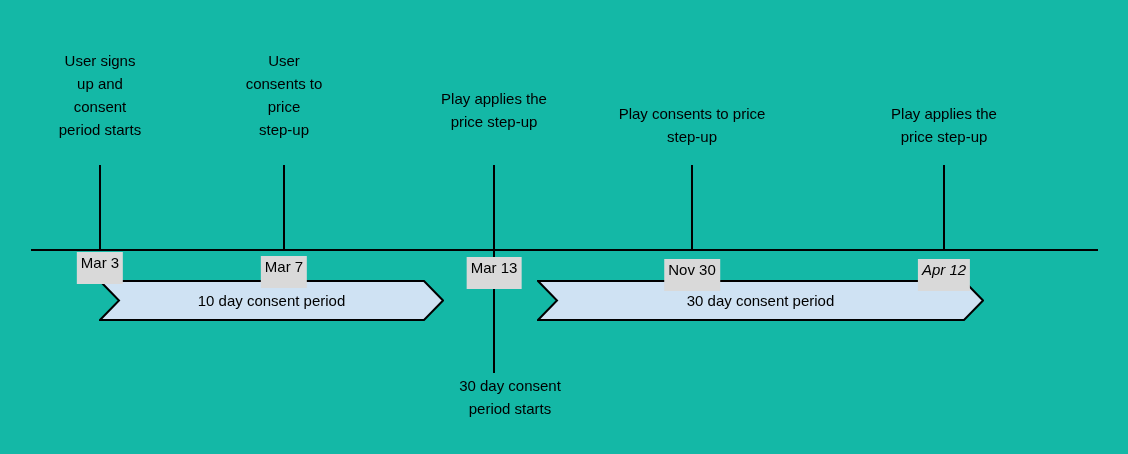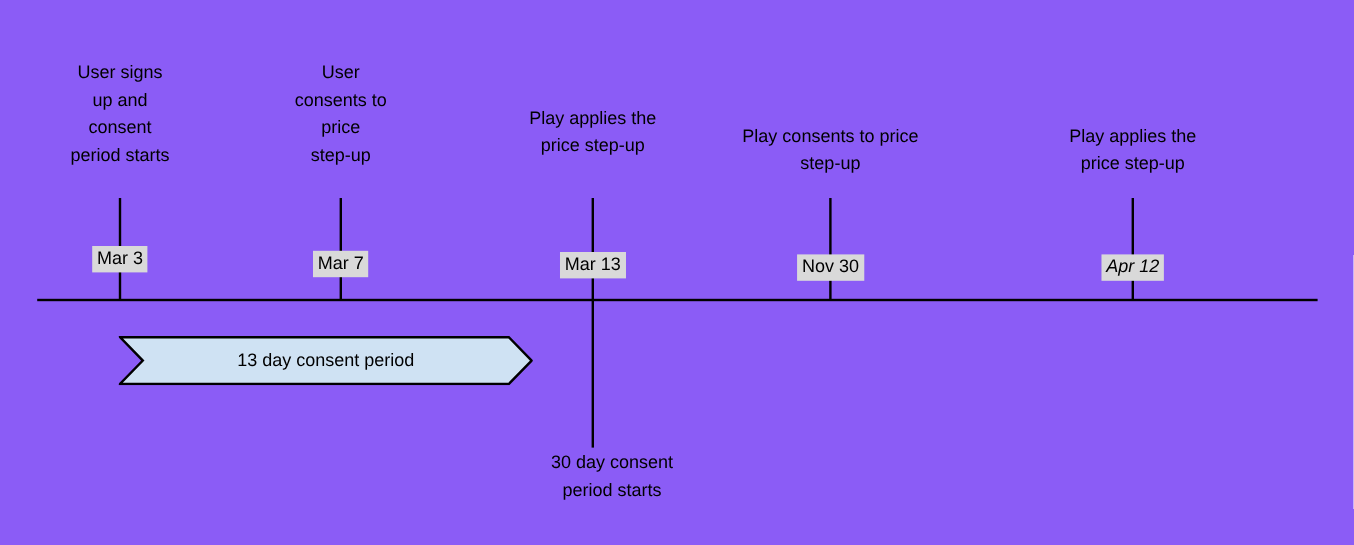--- a/index.html
+++ b/index.html
@@ -5,21 +5,21 @@
   html, body {
     margin: 0;
     padding: 0;
     background: #ffffff;
     font-family: "Liberation Sans", "DejaVu Sans", sans-serif;
   }
   .canvas {
     position: relative;
     width: 1128px;
     height: 454px;
-    background: #8b5cf6;
+    background: #14b8a6;
     overflow: hidden;
     color: #000000;
   }
   .axis {
     position: absolute;
     background: #000000;
     height: 2px;
   }
   .tick {
     position: absolute;
@@ -35,24 +35,25 @@
     white-space: pre-line;
     color: #000000;
   }
   .date-label {
     position: absolute;
     transform: translateX(-50%);
     background: #d9d9d9;
     color: #000000;
     font-size: 15px;
     line-height: 22px;
-    height: 22px;
+    height: 32px;
     padding: 0 4px;
     white-space: nowrap;
     z-index: 3;
+    margin-top: 47px;
   }
   .banner {
     position: absolute;
     z-index: 2;
   }
   .banner svg { display: block; }
   .banner polygon { stroke: #000000; stroke-width: 2; stroke-linejoin: miter; }
   .banner-label {
     position: absolute;
     top: 0;
@@ -108,20 +109,26 @@
 
   <div class="desc" style="left:944px; top:102px; width:170px;">Play applies the
 price step-up</div>
   <div class="tick" style="left:943px; top:165px; height:85px;"></div>
   <div class="date-label" style="left:944px; top:212px;font-style:italic;">Apr 12</div>
 
   <div class="banner" style="left:99px; top:280px; width:345px; height:41px;">
     <svg width="345" height="41" viewBox="0 0 345 41">
       <polygon points="1,1 325,1 344,20.5 325,40 1,40 20,20.5" fill="#cfe2f3"></polygon>
     </svg>
-    <div class="banner-label">13 day consent period</div>
+    <div class="banner-label">10 day consent period</div>
   </div>
 
+  <div class="banner" style="left:537px; top:280px; width:447px; height:41px;">
+    <svg width="447" height="41" viewBox="0 0 447 41">
+      <polygon points="1,1 427,1 446,20.5 427,40 1,40 20,20.5" fill="#cfe2f3"></polygon>
+    </svg>
+    <div class="banner-label">30 day consent period</div>
+  </div>
 
   <div class="annotation" style="left:510px; top:374px; width:170px;">30 day consent
 period starts</div>
 
 </div>
 
 </body></html>

